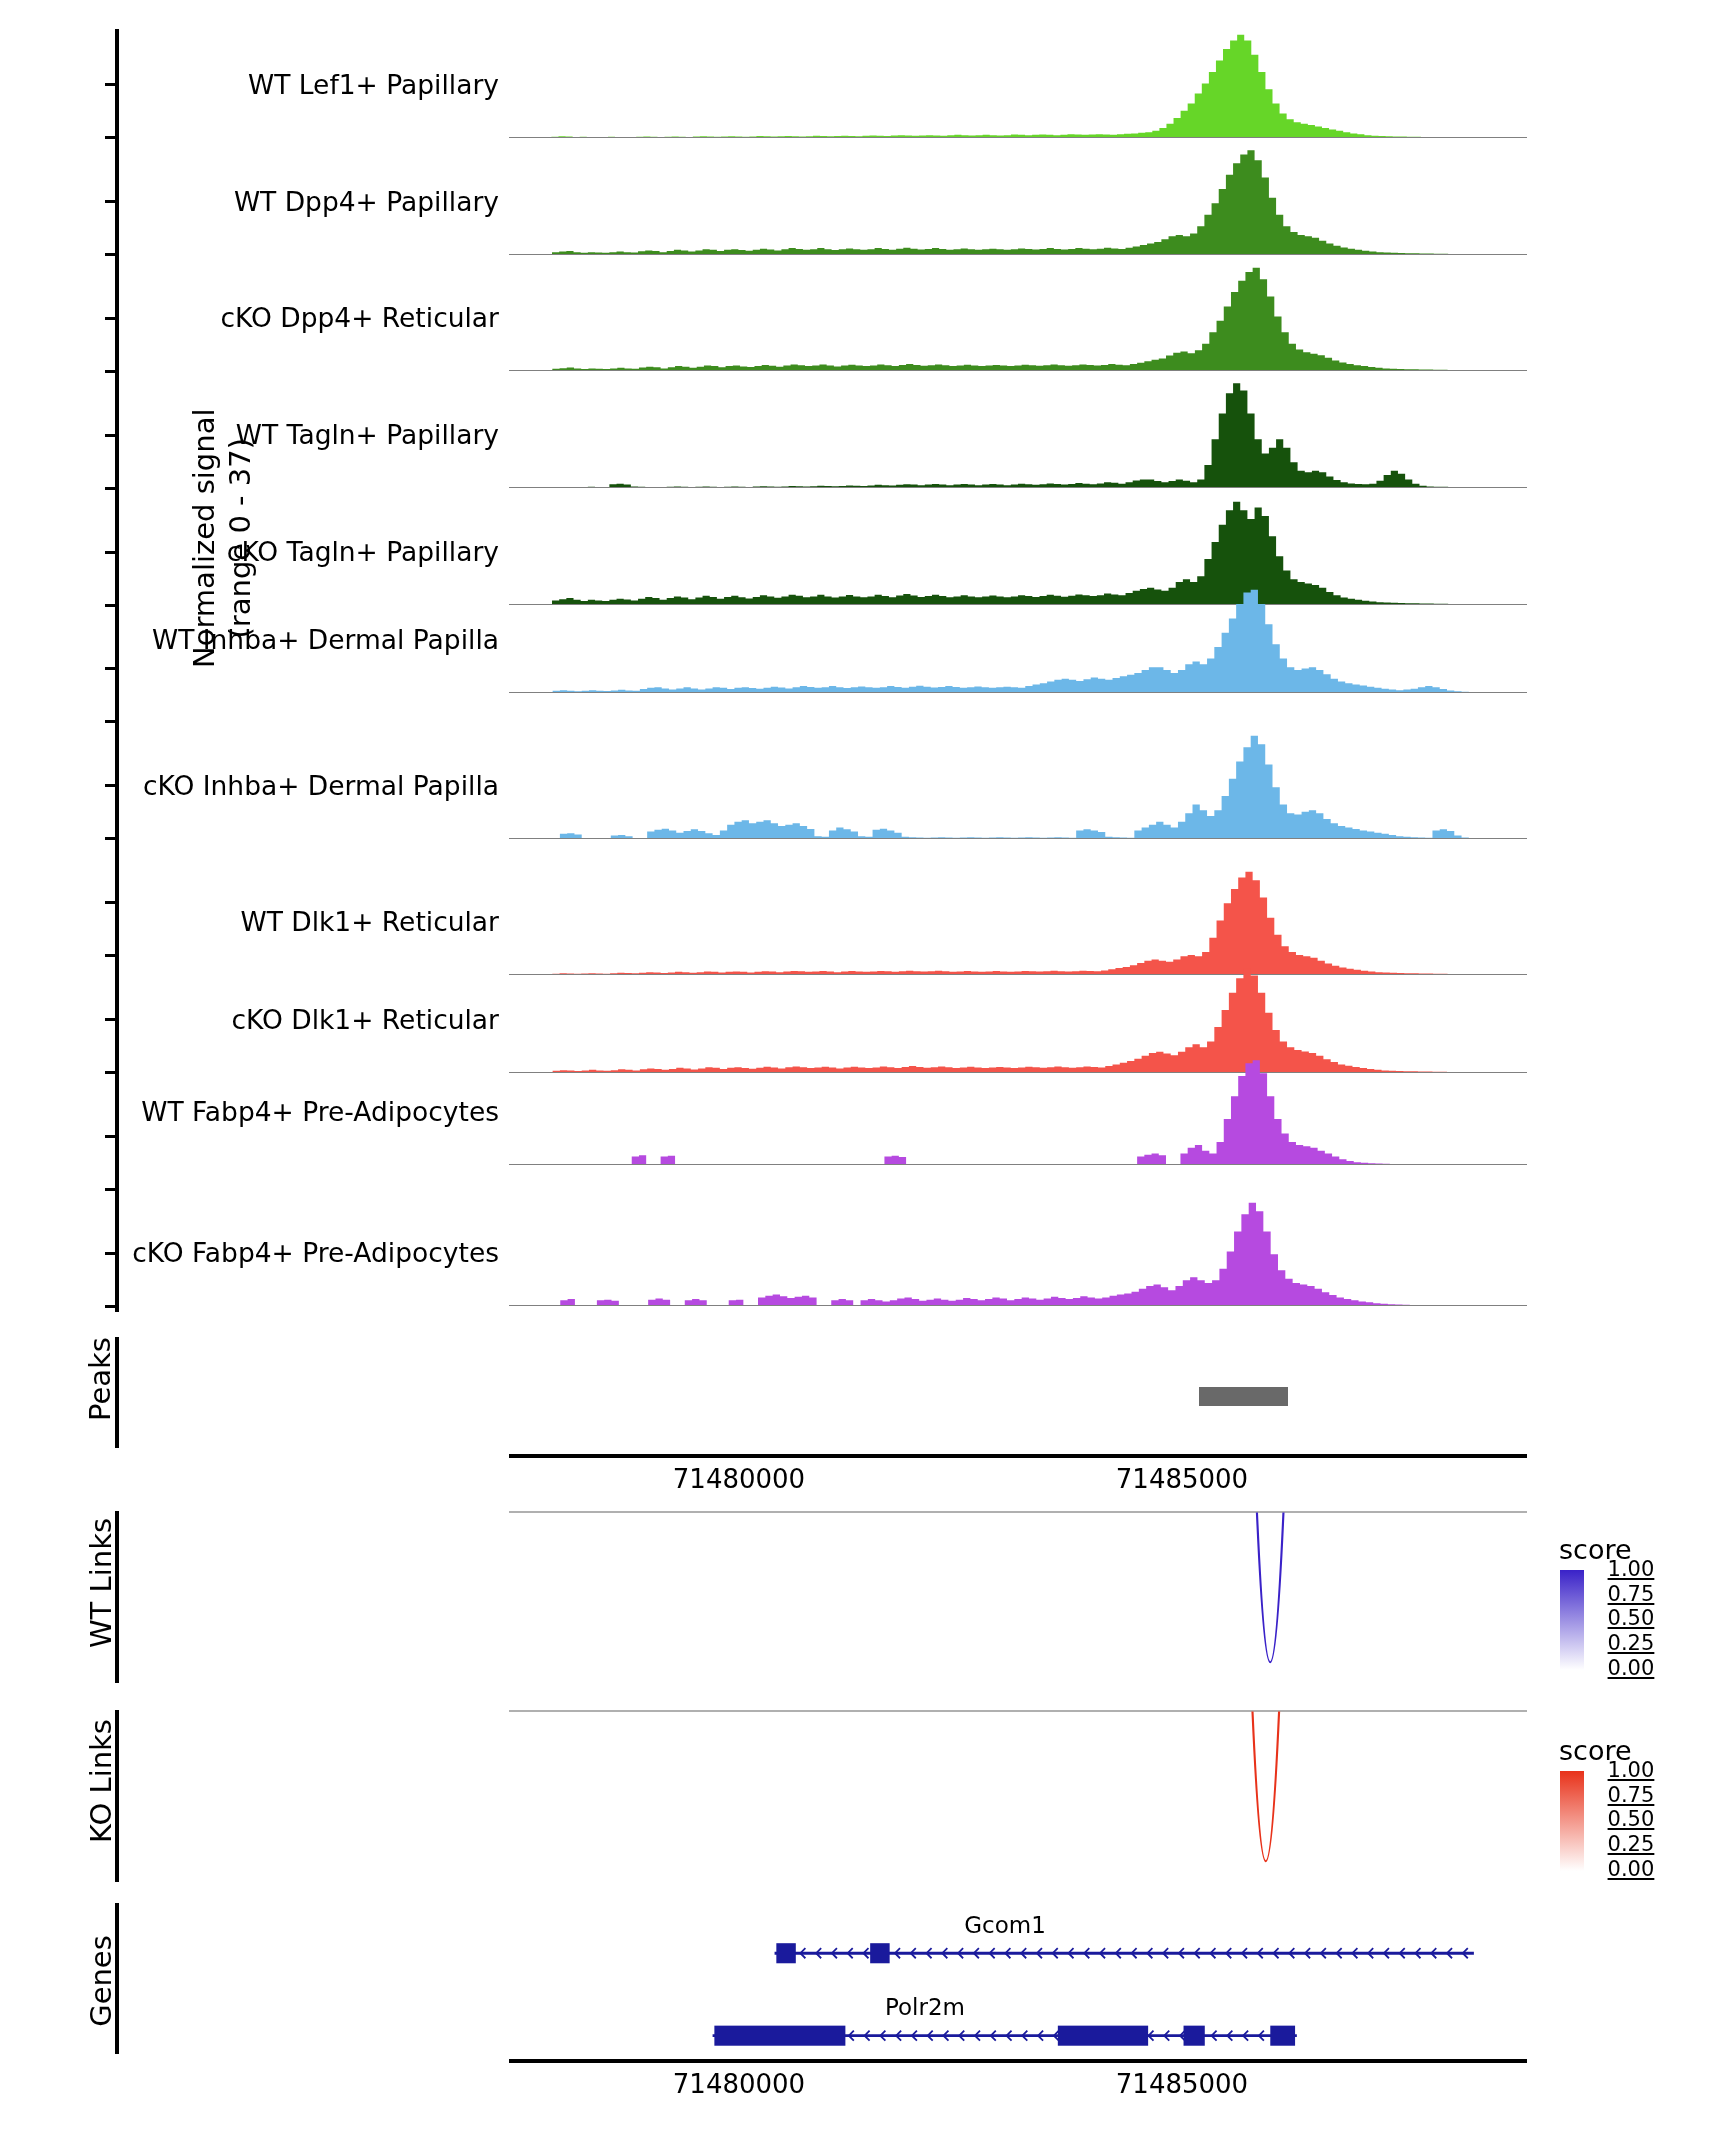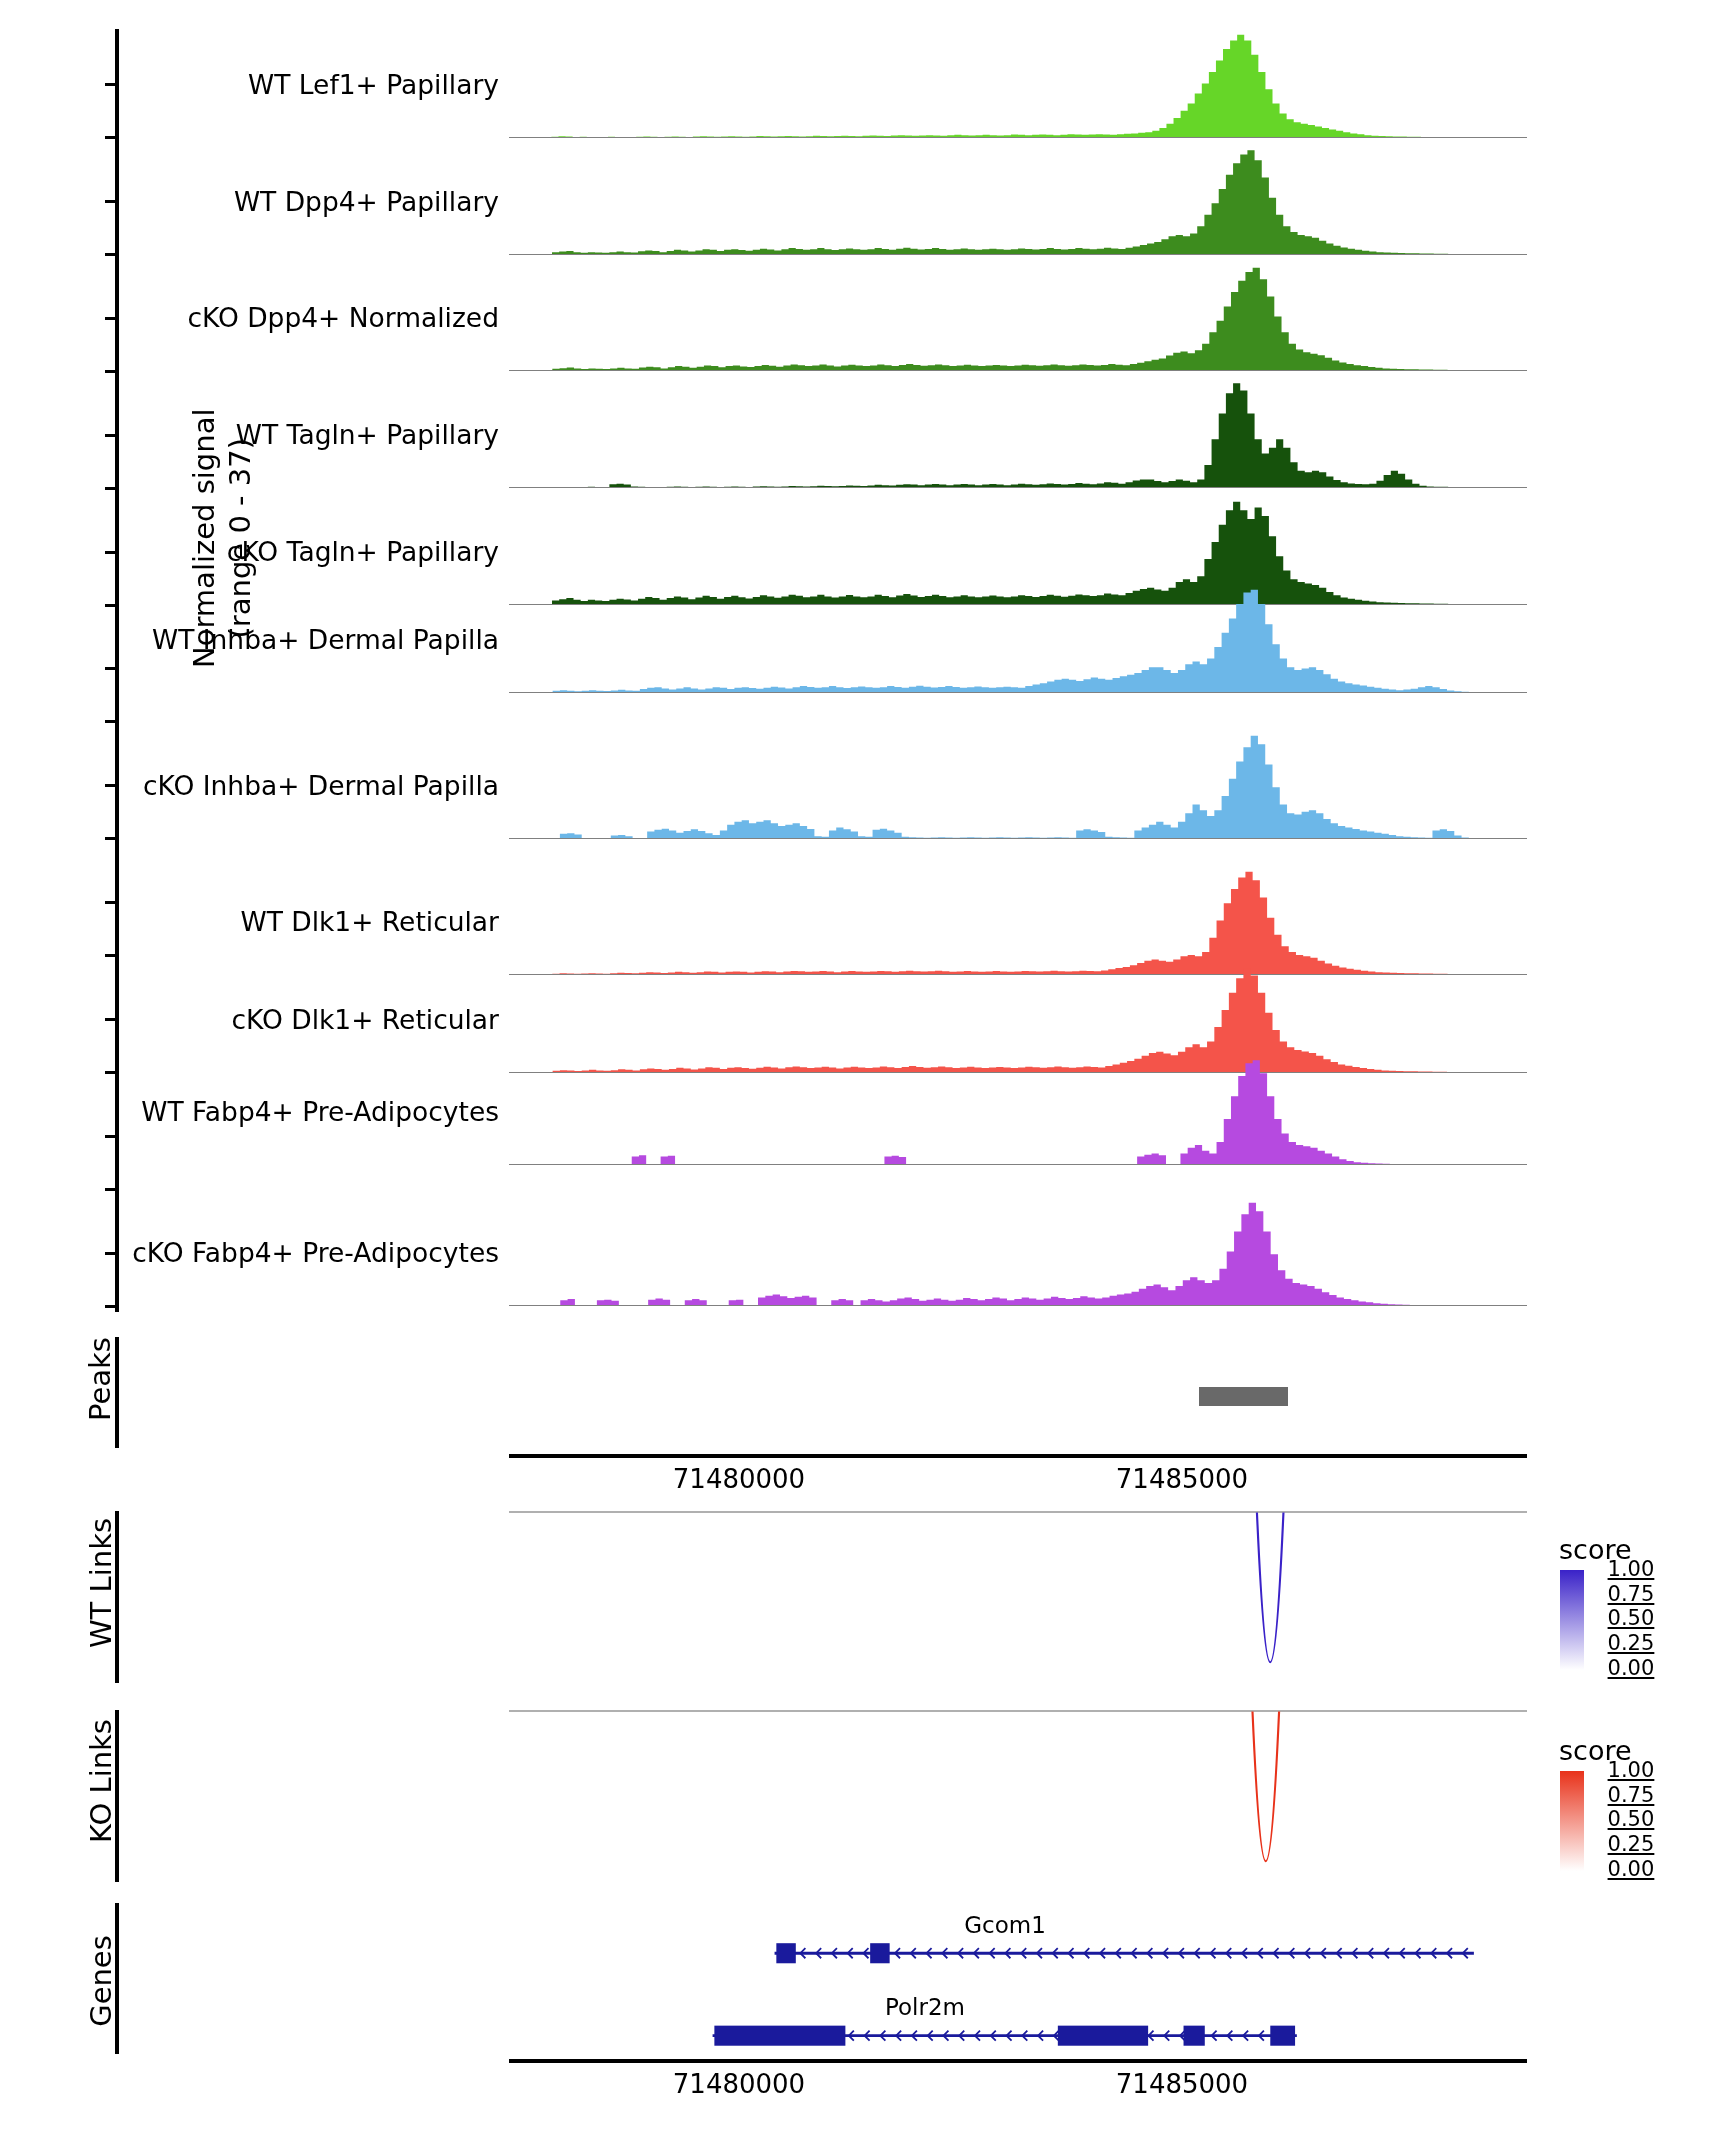--- a/index.html
+++ b/index.html
@@ -223,21 +223,21 @@
       <div class="track" style="top: 146px; height: 109px;">
         <div class="track-name">WT Dpp4+ Papillary</div>
         <div class="track-plot">
           <svg width="1018" height="109" viewBox="0 0 1420 152" preserveAspectRatio="none">
             <path d="M 0 152 L 0.00 152.00 L 10.00 152.00 L 10.00 152.00 L 20.00 152.00 L 20.00 152.00 L 30.00 152.00 L 30.00 152.00 L 40.00 152.00 L 40.00 152.00 L 50.00 152.00 L 50.00 152.00 L 60.00 152.00 L 60.00 148.00 L 70.00 148.00 L 70.00 147.20 L 80.00 147.20 L 80.00 146.40 L 90.00 146.40 L 90.00 148.00 L 100.00 148.00 L 100.00 148.80 L 110.00 148.80 L 110.00 148.00 L 120.00 148.00 L 120.00 148.40 L 130.00 148.40 L 130.00 148.80 L 140.00 148.80 L 140.00 148.00 L 150.00 148.00 L 150.00 147.20 L 160.00 147.20 L 160.00 148.00 L 170.00 148.00 L 170.00 148.40 L 180.00 148.40 L 180.00 146.80 L 190.00 146.80 L 190.00 145.60 L 200.00 145.60 L 200.00 146.40 L 210.00 146.40 L 210.00 148.00 L 220.00 148.00 L 220.00 146.40 L 230.00 146.40 L 230.00 144.80 L 240.00 144.80 L 240.00 145.60 L 250.00 145.60 L 250.00 147.20 L 260.00 147.20 L 260.00 145.60 L 270.00 145.60 L 270.00 144.00 L 280.00 144.00 L 280.00 144.80 L 290.00 144.80 L 290.00 146.40 L 300.00 146.40 L 300.00 144.80 L 310.00 144.80 L 310.00 144.00 L 320.00 144.00 L 320.00 145.20 L 330.00 145.20 L 330.00 146.00 L 340.00 146.00 L 340.00 144.80 L 350.00 144.80 L 350.00 143.20 L 360.00 143.20 L 360.00 144.40 L 370.00 144.40 L 370.00 145.60 L 380.00 145.60 L 380.00 144.00 L 390.00 144.00 L 390.00 142.40 L 400.00 142.40 L 400.00 143.60 L 410.00 143.60 L 410.00 144.80 L 420.00 144.80 L 420.00 144.00 L 430.00 144.00 L 430.00 142.40 L 440.00 142.40 L 440.00 144.00 L 450.00 144.00 L 450.00 145.20 L 460.00 145.20 L 460.00 144.00 L 470.00 144.00 L 470.00 142.80 L 480.00 142.80 L 480.00 144.00 L 490.00 144.00 L 490.00 144.80 L 500.00 144.80 L 500.00 144.00 L 510.00 144.00 L 510.00 142.40 L 520.00 142.40 L 520.00 143.60 L 530.00 143.60 L 530.00 144.80 L 540.00 144.80 L 540.00 143.20 L 550.00 143.20 L 550.00 142.00 L 560.00 142.00 L 560.00 143.20 L 570.00 143.20 L 570.00 144.40 L 580.00 144.40 L 580.00 143.60 L 590.00 143.60 L 590.00 142.40 L 600.00 142.40 L 600.00 143.60 L 610.00 143.60 L 610.00 144.80 L 620.00 144.80 L 620.00 144.00 L 630.00 144.00 L 630.00 142.80 L 640.00 142.80 L 640.00 144.00 L 650.00 144.00 L 650.00 144.80 L 660.00 144.80 L 660.00 144.00 L 670.00 144.00 L 670.00 143.20 L 680.00 143.20 L 680.00 144.00 L 690.00 144.00 L 690.00 144.80 L 700.00 144.80 L 700.00 144.00 L 710.00 144.00 L 710.00 142.80 L 720.00 142.80 L 720.00 143.60 L 730.00 143.60 L 730.00 144.40 L 740.00 144.40 L 740.00 143.60 L 750.00 143.60 L 750.00 142.40 L 760.00 142.40 L 760.00 143.60 L 770.00 143.60 L 770.00 144.40 L 780.00 144.40 L 780.00 143.60 L 790.00 143.60 L 790.00 142.40 L 800.00 142.40 L 800.00 143.20 L 810.00 143.20 L 810.00 144.00 L 820.00 144.00 L 820.00 143.20 L 830.00 143.20 L 830.00 142.00 L 840.00 142.00 L 840.00 142.80 L 850.00 142.80 L 850.00 143.60 L 860.00 143.60 L 860.00 142.00 L 870.00 142.00 L 870.00 140.00 L 880.00 140.00 L 880.00 138.00 L 890.00 138.00 L 890.00 136.00 L 900.00 136.00 L 900.00 134.00 L 910.00 134.00 L 910.00 130.00 L 920.00 130.00 L 920.00 126.00 L 930.00 126.00 L 930.00 124.00 L 940.00 124.00 L 940.00 126.00 L 950.00 126.00 L 950.00 122.00 L 960.00 122.00 L 960.00 112.00 L 970.00 112.00 L 970.00 96.00 L 980.00 96.00 L 980.00 80.00 L 990.00 80.00 L 990.00 60.00 L 1000.00 60.00 L 1000.00 40.00 L 1010.00 40.00 L 1010.00 24.00 L 1020.00 24.00 L 1020.00 12.00 L 1030.00 12.00 L 1030.00 6.00 L 1040.00 6.00 L 1040.00 20.00 L 1050.00 20.00 L 1050.00 44.00 L 1060.00 44.00 L 1060.00 72.00 L 1070.00 72.00 L 1070.00 96.00 L 1080.00 96.00 L 1080.00 112.00 L 1090.00 112.00 L 1090.00 120.00 L 1100.00 120.00 L 1100.00 124.00 L 1110.00 124.00 L 1110.00 126.00 L 1120.00 126.00 L 1120.00 128.00 L 1130.00 128.00 L 1130.00 132.00 L 1140.00 132.00 L 1140.00 136.00 L 1150.00 136.00 L 1150.00 139.20 L 1160.00 139.20 L 1160.00 141.60 L 1170.00 141.60 L 1170.00 143.20 L 1180.00 143.20 L 1180.00 144.80 L 1190.00 144.80 L 1190.00 146.00 L 1200.00 146.00 L 1200.00 147.20 L 1210.00 147.20 L 1210.00 148.00 L 1220.00 148.00 L 1220.00 148.40 L 1230.00 148.40 L 1230.00 148.80 L 1240.00 148.80 L 1240.00 149.20 L 1250.00 149.20 L 1250.00 149.60 L 1260.00 149.60 L 1260.00 149.60 L 1270.00 149.60 L 1270.00 150.00 L 1280.00 150.00 L 1280.00 150.00 L 1290.00 150.00 L 1290.00 150.40 L 1300.00 150.40 L 1300.00 150.40 L 1310.00 150.40 L 1310.00 150.80 L 1320.00 150.80 L 1320.00 150.80 L 1330.00 150.80 L 1330.00 150.80 L 1340.00 150.80 L 1340.00 151.20 L 1350.00 151.20 L 1350.00 151.20 L 1360.00 151.20 L 1360.00 152.00 L 1370.00 152.00 L 1370.00 152.00 L 1380.00 152.00 L 1380.00 152.00 L 1390.00 152.00 L 1390.00 152.00 L 1400.00 152.00 L 1400.00 152.00 L 1410.00 152.00 L 1410.00 152.00 L 1420.00 152.00 L 1420 152 Z" fill="#3d8c1e" stroke="none"></path>
           </svg>
           <div class="baseline"></div>
         </div>
       </div>
       <div class="track" style="top: 262px; height: 109px;">
-        <div class="track-name">cKO Dpp4+ Normalized</div>
+        <div class="track-name">cKO Dpp4+ Reticular</div>
         <div class="track-plot">
           <svg width="1018" height="109" viewBox="0 0 1420 152" preserveAspectRatio="none">
             <path d="M 0 152 L 0.00 152.00 L 10.07 152.00 L 10.07 152.00 L 20.14 152.00 L 20.14 152.00 L 30.21 152.00 L 30.21 152.00 L 40.28 152.00 L 40.28 152.00 L 50.35 152.00 L 50.35 152.00 L 60.43 152.00 L 60.43 148.80 L 70.50 148.80 L 70.50 148.00 L 80.57 148.00 L 80.57 147.20 L 90.64 147.20 L 90.64 148.40 L 100.71 148.40 L 100.71 149.20 L 110.78 149.20 L 110.78 148.40 L 120.85 148.40 L 120.85 148.80 L 130.92 148.80 L 130.92 149.20 L 140.99 149.20 L 140.99 148.40 L 151.06 148.40 L 151.06 147.60 L 161.13 147.60 L 161.13 148.40 L 171.21 148.40 L 171.21 148.80 L 181.28 148.80 L 181.28 147.20 L 191.35 147.20 L 191.35 146.00 L 201.42 146.00 L 201.42 146.80 L 211.49 146.80 L 211.49 148.40 L 221.56 148.40 L 221.56 146.80 L 231.63 146.80 L 231.63 145.20 L 241.70 145.20 L 241.70 146.00 L 251.77 146.00 L 251.77 147.60 L 261.84 147.60 L 261.84 146.00 L 271.91 146.00 L 271.91 144.40 L 281.99 144.40 L 281.99 145.20 L 292.06 145.20 L 292.06 146.80 L 302.13 146.80 L 302.13 145.20 L 312.20 145.20 L 312.20 144.40 L 322.27 144.40 L 322.27 145.60 L 332.34 145.60 L 332.34 146.40 L 342.41 146.40 L 342.41 145.20 L 352.48 145.20 L 352.48 143.60 L 362.55 143.60 L 362.55 144.80 L 372.62 144.80 L 372.62 146.00 L 382.70 146.00 L 382.70 144.40 L 392.77 144.40 L 392.77 142.80 L 402.84 142.80 L 402.84 144.00 L 412.91 144.00 L 412.91 145.20 L 422.98 145.20 L 422.98 144.40 L 433.05 144.40 L 433.05 142.80 L 443.12 142.80 L 443.12 144.40 L 453.19 144.40 L 453.19 145.60 L 463.26 145.60 L 463.26 144.40 L 473.33 144.40 L 473.33 143.20 L 483.40 143.20 L 483.40 144.40 L 493.48 144.40 L 493.48 145.20 L 503.55 145.20 L 503.55 144.40 L 513.62 144.40 L 513.62 142.80 L 523.69 142.80 L 523.69 144.00 L 533.76 144.00 L 533.76 145.20 L 543.83 145.20 L 543.83 143.60 L 553.90 143.60 L 553.90 142.40 L 563.97 142.40 L 563.97 143.60 L 574.04 143.60 L 574.04 144.80 L 584.11 144.80 L 584.11 144.00 L 594.18 144.00 L 594.18 142.80 L 604.26 142.80 L 604.26 144.00 L 614.33 144.00 L 614.33 145.20 L 624.40 145.20 L 624.40 144.40 L 634.47 144.40 L 634.47 143.20 L 644.54 143.20 L 644.54 144.40 L 654.61 144.40 L 654.61 145.20 L 664.68 145.20 L 664.68 144.40 L 674.75 144.40 L 674.75 143.60 L 684.82 143.60 L 684.82 144.40 L 694.89 144.40 L 694.89 145.20 L 704.96 145.20 L 704.96 144.40 L 715.04 144.40 L 715.04 143.20 L 725.11 143.20 L 725.11 144.00 L 735.18 144.00 L 735.18 144.80 L 745.25 144.80 L 745.25 144.00 L 755.32 144.00 L 755.32 142.80 L 765.39 142.80 L 765.39 144.00 L 775.46 144.00 L 775.46 144.80 L 785.53 144.80 L 785.53 144.00 L 795.60 144.00 L 795.60 142.80 L 805.67 142.80 L 805.67 143.60 L 815.74 143.60 L 815.74 144.40 L 825.82 144.40 L 825.82 143.60 L 835.89 143.60 L 835.89 142.40 L 845.96 142.40 L 845.96 143.20 L 856.03 143.20 L 856.03 144.00 L 866.10 144.00 L 866.10 142.40 L 876.17 142.40 L 876.17 140.40 L 886.24 140.40 L 886.24 138.40 L 896.31 138.40 L 896.31 136.40 L 906.38 136.40 L 906.38 134.40 L 916.45 134.40 L 916.45 130.40 L 926.52 130.40 L 926.52 126.40 L 936.60 126.40 L 936.60 124.80 L 946.67 124.80 L 946.67 127.20 L 956.74 127.20 L 956.74 123.20 L 966.81 123.20 L 966.81 114.00 L 976.88 114.00 L 976.88 98.00 L 986.95 98.00 L 986.95 82.00 L 997.02 82.00 L 997.02 62.00 L 1007.09 62.00 L 1007.09 42.00 L 1017.16 42.00 L 1017.16 26.00 L 1027.23 26.00 L 1027.23 14.00 L 1037.30 14.00 L 1037.30 8.00 L 1047.38 8.00 L 1047.38 24.00 L 1057.45 24.00 L 1057.45 48.00 L 1067.52 48.00 L 1067.52 76.00 L 1077.59 76.00 L 1077.59 98.00 L 1087.66 98.00 L 1087.66 114.00 L 1097.73 114.00 L 1097.73 122.00 L 1107.80 122.00 L 1107.80 126.00 L 1117.87 126.00 L 1117.87 128.00 L 1127.94 128.00 L 1127.94 130.00 L 1138.01 130.00 L 1138.01 133.60 L 1148.09 133.60 L 1148.09 137.20 L 1158.16 137.20 L 1158.16 140.00 L 1168.23 140.00 L 1168.23 142.40 L 1178.30 142.40 L 1178.30 144.00 L 1188.37 144.00 L 1188.37 145.20 L 1198.44 145.20 L 1198.44 146.40 L 1208.51 146.40 L 1208.51 147.60 L 1218.58 147.60 L 1218.58 148.40 L 1228.65 148.40 L 1228.65 148.80 L 1238.72 148.80 L 1238.72 149.20 L 1248.79 149.20 L 1248.79 149.60 L 1258.87 149.60 L 1258.87 149.60 L 1268.94 149.60 L 1268.94 150.00 L 1279.01 150.00 L 1279.01 150.00 L 1289.08 150.00 L 1289.08 150.40 L 1299.15 150.40 L 1299.15 150.40 L 1309.22 150.40 L 1309.22 150.80 L 1319.29 150.80 L 1319.29 150.80 L 1329.36 150.80 L 1329.36 150.80 L 1339.43 150.80 L 1339.43 151.20 L 1349.50 151.20 L 1349.50 151.20 L 1359.57 151.20 L 1359.57 152.00 L 1369.65 152.00 L 1369.65 152.00 L 1379.72 152.00 L 1379.72 152.00 L 1389.79 152.00 L 1389.79 152.00 L 1399.86 152.00 L 1399.86 152.00 L 1409.93 152.00 L 1409.93 152.00 L 1420.00 152.00 L 1420 152 Z" fill="#3d8c1e" stroke="none"></path>
           </svg>
           <div class="baseline"></div>
         </div>
       </div>
       <div class="track" style="top: 379px; height: 109px;">
         <div class="track-name">WT Tagln+ Papillary</div>
         <div class="track-plot">

